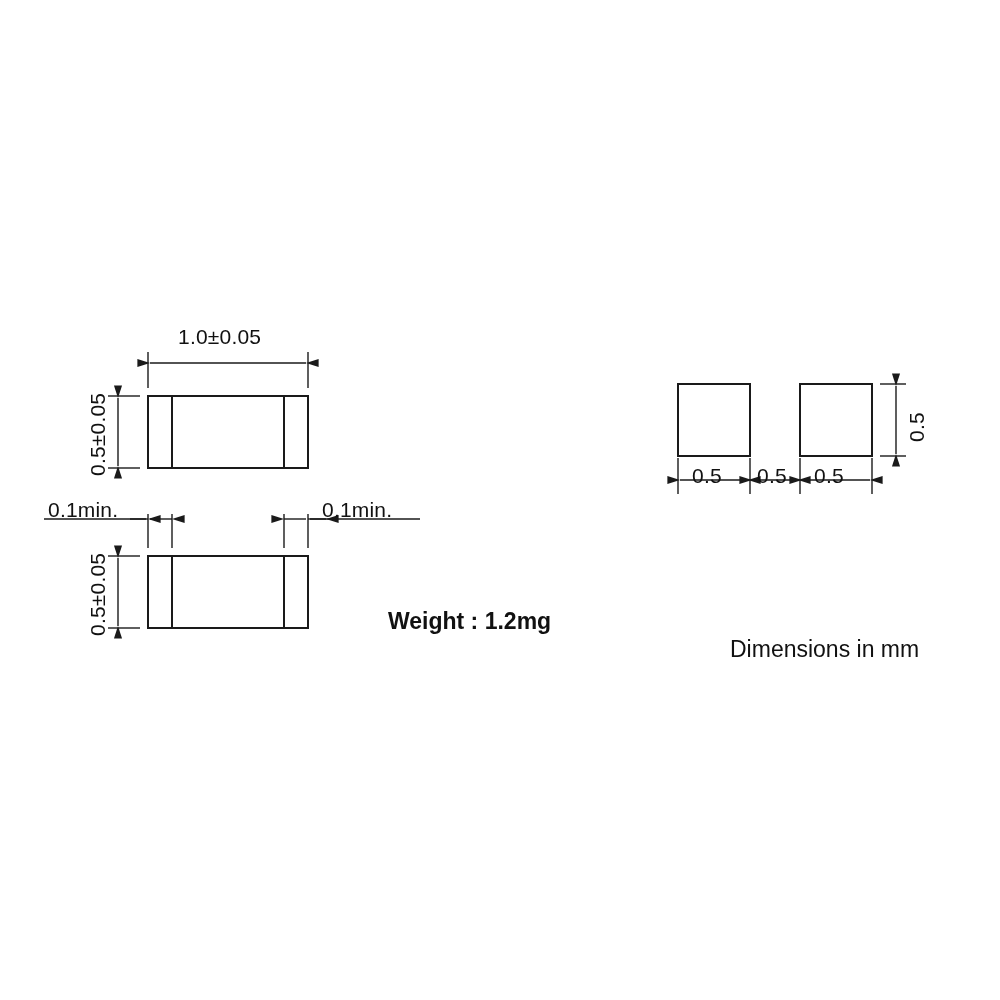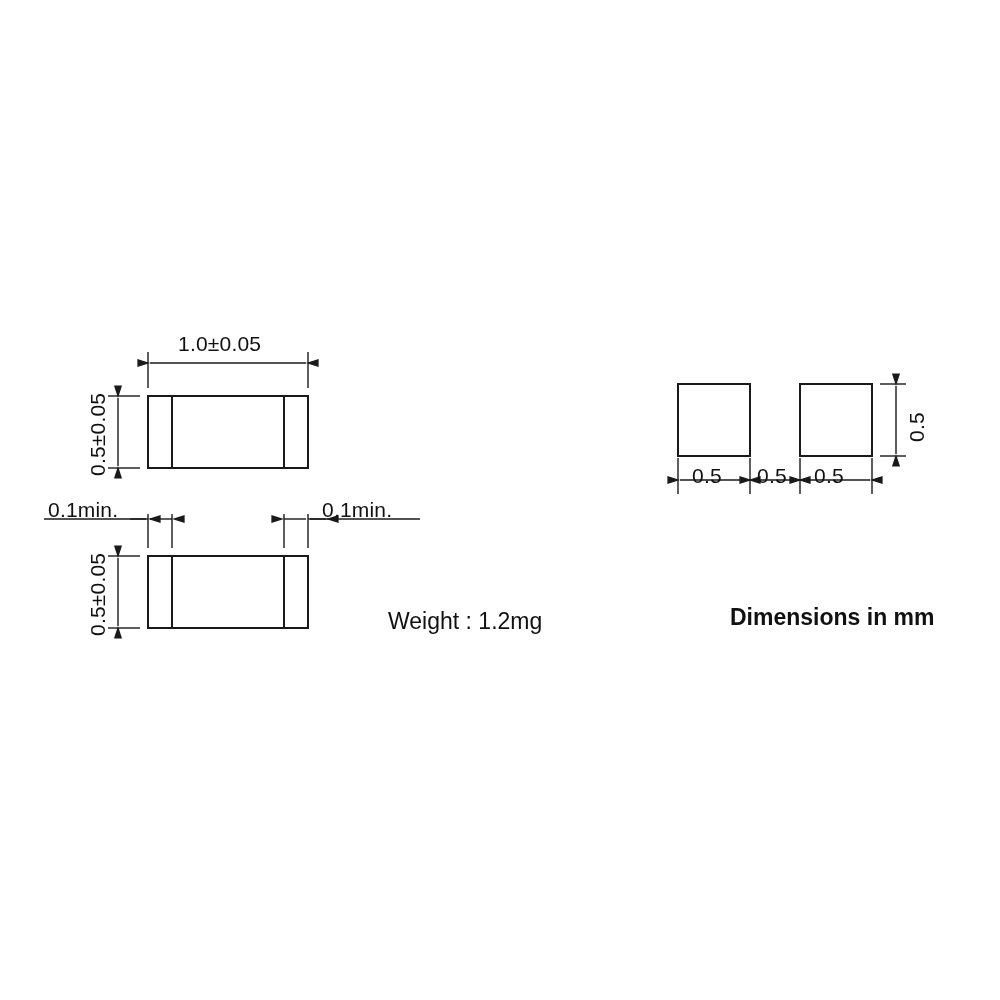--- a/index.html
+++ b/index.html
@@ -131,35 +131,35 @@
       <line x1="680" y1="480" x2="748" y2="480" marker-start="url(#arrStart)" marker-end="url(#arrEnd)"></line>
       <line x1="752" y1="480" x2="798" y2="480" marker-start="url(#arrStart)" marker-end="url(#arrEnd)"></line>
       <line x1="802" y1="480" x2="870" y2="480" marker-start="url(#arrStart)" marker-end="url(#arrEnd)"></line>
 
       <line x1="880" y1="384" x2="906" y2="384"></line>
       <line x1="880" y1="456" x2="906" y2="456"></line>
       <line x1="896" y1="386" x2="896" y2="454" marker-start="url(#arrStart)" marker-end="url(#arrEnd)"></line>
     </g>
   </svg>
 
-  <div class="label" style="left:178px; top:332px;text-align:center;">1.0±0.05</div>
+  <div class="label" style="left:178px; top:325px;text-align:center;">1.0±0.05</div>
 
   <div class="label vert" style="left:86px; top:476px; transform: rotate(-90deg);">0.5±0.05</div>
 
   <div class="label" style="left:48px; top:498px;">0.1min.</div>
 
   <div class="label" style="left:322px; top:498px;">0.1min.</div>
 
   <div class="label vert" style="left:86px; top:636px; transform: rotate(-90deg);">0.5±0.05</div>
 
   <div class="label" style="left:692px; top:464px;">0.5</div>
 
   <div class="label" style="left:757px; top:464px;">0.5</div>
 
   <div class="label" style="left:814px; top:464px;">0.5</div>
 
   <div class="label vert" style="left:905px; top:442px; transform: rotate(-90deg);">0.5</div>
 
-  <div class="caption" style="left:388px; top:608px;">Weight : 1.2mg</div>
+  <div class="caption" style="left:388px; top:608px;font-weight:bold;">Weight : 1.2mg</div>
 
-  <div class="caption" style="left:730px; top:604px;font-weight:bold;">Dimensions in mm</div>
+  <div class="caption" style="left:730px; top:636px;">Dimensions in mm</div>
 
 </div>
 
 </body></html>

